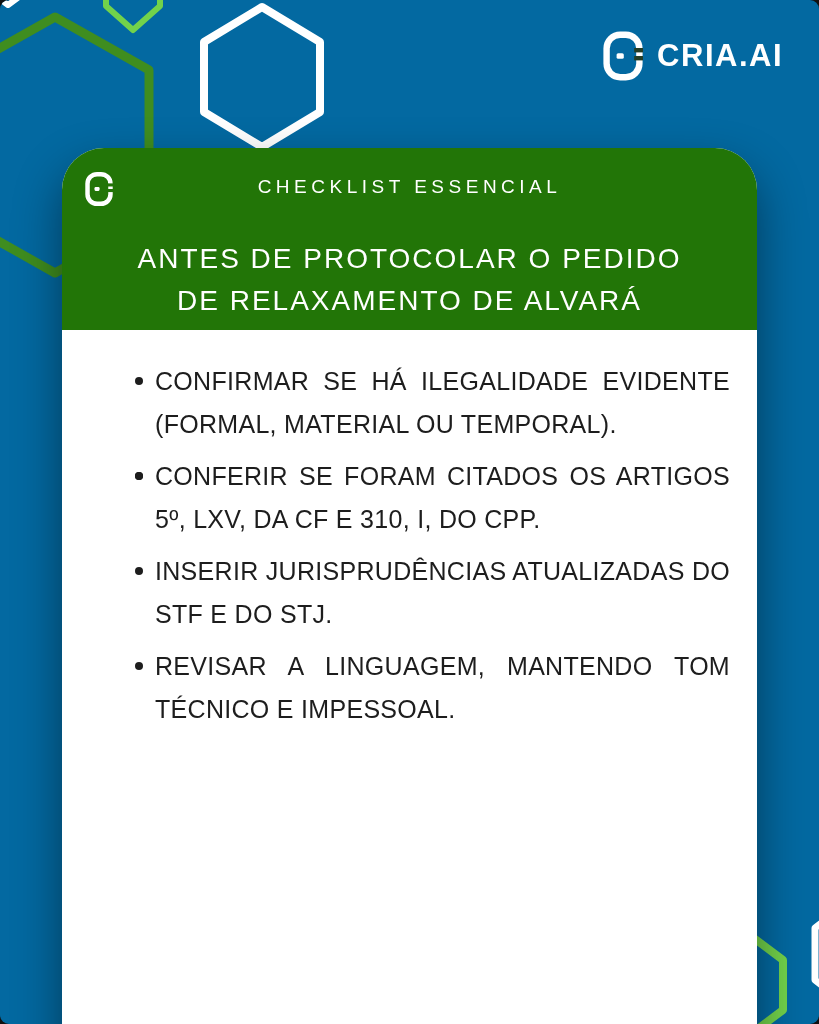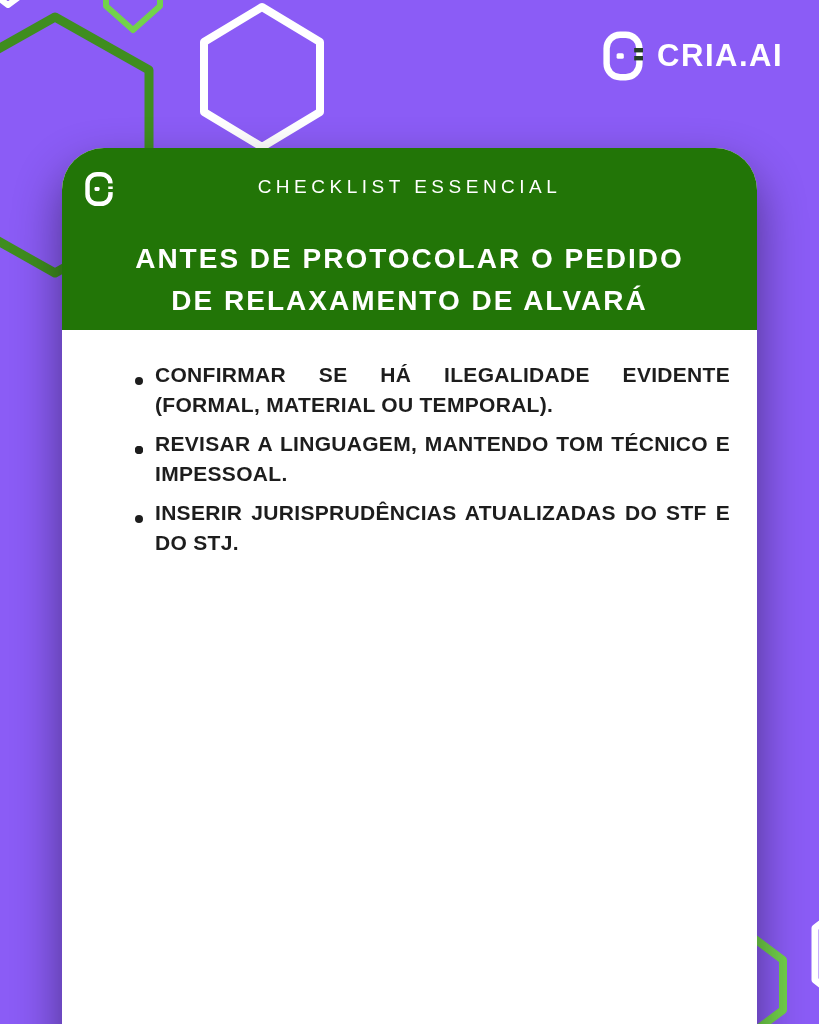--- a/index.html
+++ b/index.html
@@ -1,19 +1,20 @@
 <!DOCTYPE html>
 <html><head>
 <meta charset="utf-8">
 <style>
   html,body{margin:0;padding:0;background:#111;}
   .stage{
     position:relative;width:819px;height:1024px;overflow:hidden;
-    background:#8b5cf6;
+    background:#0369a1;
     font-family:"Liberation Sans",sans-serif;
+    border-radius:9px;
     -webkit-font-smoothing:antialiased;
   }
   .bg-hex{position:absolute;inset:0;z-index:0;}
 
   
   .brand{position:absolute;top:30px;right:36px;display:flex;align-items:center;gap:14px;z-index:2;}
   .brand-icon{width:40px;height:52px;display:block;}
   .brand-name{color:#ffffff;font-weight:bold;font-size:31px;letter-spacing:1.5px;}
 
   
@@ -28,32 +29,32 @@
   }
   .card-header{
     height:182px;background:#227507;position:relative;text-align:center;color:#fff;
   }
   .header-icon{position:absolute;left:23px;top:20px;width:28px;height:42px;}
   .eyebrow{
     display:block;padding-top:28px;font-size:19px;font-weight:normal;
     letter-spacing:4.5px;color:#ffffff;
   }
   .card-title{
-    margin-top:40px;font-size:28px;font-weight:bold;letter-spacing:2px;line-height:42px;
+    margin-top:40px;font-size:28px;font-weight:normal;letter-spacing:2px;line-height:42px;
     color:#ffffff;
   }
   .card-title span{display:block;}
 
   
   .card-body{padding:30px 27px 0 73px;}
   .checklist{list-style:none;margin:0;padding:0;}
   .checklist li{
     position:relative;padding-left:20px;margin-bottom:9px;
-    font-size:21px;font-weight:bold;color:#1d1d1d;letter-spacing:0.3px;
-    line-height:30px;text-align:justify;text-align-last:left;
+    font-size:25px;font-weight:normal;color:#1d1d1d;letter-spacing:0.3px;
+    line-height:43px;text-align:justify;text-align-last:left;
   }
   .checklist li .dot{
     position:absolute;left:0;top:17px;width:8px;height:8px;border-radius:50%;
     background:#1d1d1d;
   }
 </style>
 </head>
 <body>
 
 <div class="stage">
@@ -103,23 +104,27 @@
       <ul class="checklist">
         <li>
           <span class="dot"></span>
           <span>CONFIRMAR SE HÁ ILEGALIDADE EVIDENTE (FORMAL, MATERIAL OU TEMPORAL).</span>
         </li>
         <li>
           <span class="dot"></span>
         </li>
         <li>
           <span class="dot"></span>
-          <span>REVISAR A LINGUAGEM, MANTENDO TOM TÉCNICO E IMPESSOAL.</span>
+          <span>CONFERIR SE FORAM CITADOS OS ARTIGOS 5º, LXV, DA CF E 310, I, DO CPP.</span>
         </li>
         <li>
           <span class="dot"></span>
           <span>INSERIR JURISPRUDÊNCIAS ATUALIZADAS DO STF E DO STJ.</span>
+        </li>
+        <li>
+          <span class="dot"></span>
+          <span>REVISAR A LINGUAGEM, MANTENDO TOM TÉCNICO E IMPESSOAL.</span>
         </li>
       </ul>
     </div>
   </div>
 
 </div>
 
 </body></html>

